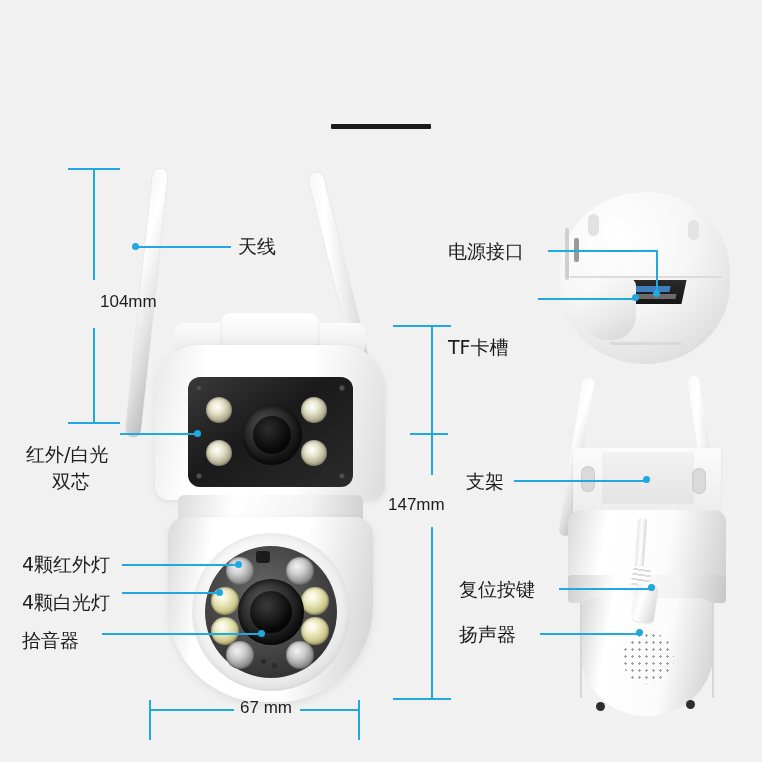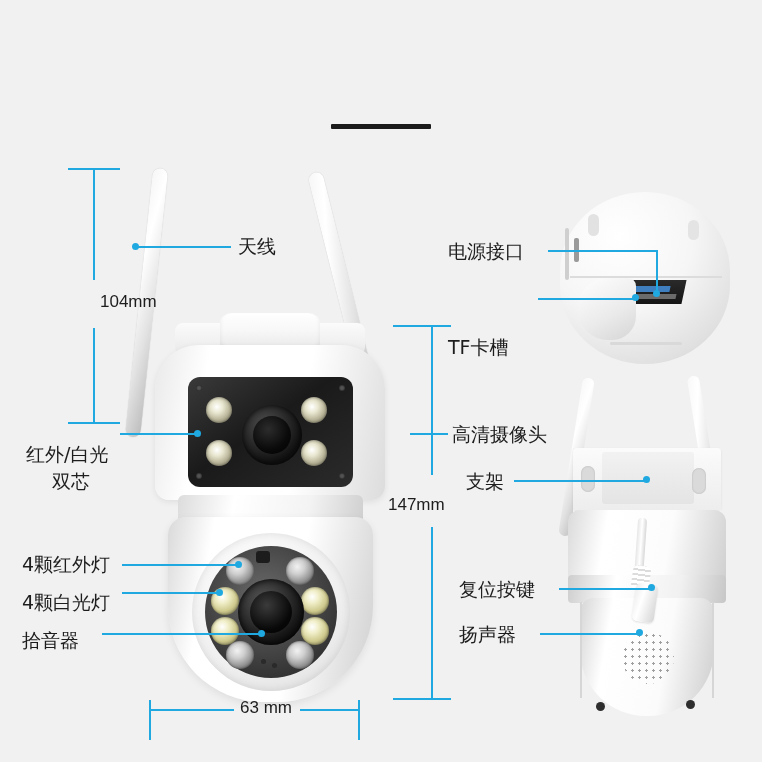--- a/index.html
+++ b/index.html
@@ -325,21 +325,21 @@
   <div class="abs hline" style="left:68px;top:422px;width:52px;"></div>
 
   <div class="abs hline" style="left:393px;top:325px;width:58px;"></div>
   <div class="abs vline" style="left:431px;top:325px;height:150px;"></div>
   <div class="abs dim-label" style="left:388px;top:495px;">147mm</div>
   <div class="abs vline" style="left:431px;top:527px;height:173px;"></div>
   <div class="abs hline" style="left:393px;top:698px;width:58px;"></div>
 
   <div class="abs vline" style="left:149px;top:700px;height:40px;"></div>
   <div class="abs hline" style="left:149px;top:709px;width:85px;"></div>
-  <div class="abs dim-label" style="left:240px;top:698px;">63 mm</div>
+  <div class="abs dim-label" style="left:240px;top:698px;">67 mm</div>
   <div class="abs hline" style="left:300px;top:709px;width:60px;"></div>
   <div class="abs vline" style="left:358px;top:700px;height:40px;"></div>
 
   <div class="abs dot" style="left:132px;top:243px;"></div>
   <div class="abs hline" style="left:136px;top:246px;width:95px;"></div>
   <div class="abs label" style="left:238px;top:233px;">天线</div>
 
   <div class="abs dot" style="left:194px;top:430px;"></div>
   <div class="abs hline" style="left:120px;top:433px;width:78px;"></div>
   <div class="abs label" style="left:26px;top:441px;">红外/白光</div>
@@ -360,21 +360,20 @@
   <div class="abs label" style="left:448px;top:238px;">电源接口</div>
   <div class="abs hline" style="left:548px;top:250px;width:110px;"></div>
   <div class="abs vline" style="left:656px;top:250px;height:44px;"></div>
   <div class="abs dot" style="left:653px;top:290px;"></div>
 
   <div class="abs label" style="left:448px;top:286px;margin-top:48px;">TF卡槽</div>
   <div class="abs hline" style="left:538px;top:298px;width:98px;"></div>
   <div class="abs dot" style="left:632px;top:294px;"></div>
 
   <div class="abs hline" style="left:410px;top:433px;width:38px;"></div>
-  <div class="abs label" style="left:452px;top:421px;">高清摄像头</div>
 
   <div class="abs label" style="left:466px;top:468px;">支架</div>
   <div class="abs hline" style="left:514px;top:480px;width:132px;"></div>
   <div class="abs dot" style="left:643px;top:476px;"></div>
 
   <div class="abs label" style="left:459px;top:576px;">复位按键</div>
   <div class="abs hline" style="left:559px;top:588px;width:93px;"></div>
   <div class="abs dot" style="left:648px;top:584px;"></div>
 
   <div class="abs label" style="left:459px;top:621px;">扬声器</div>

